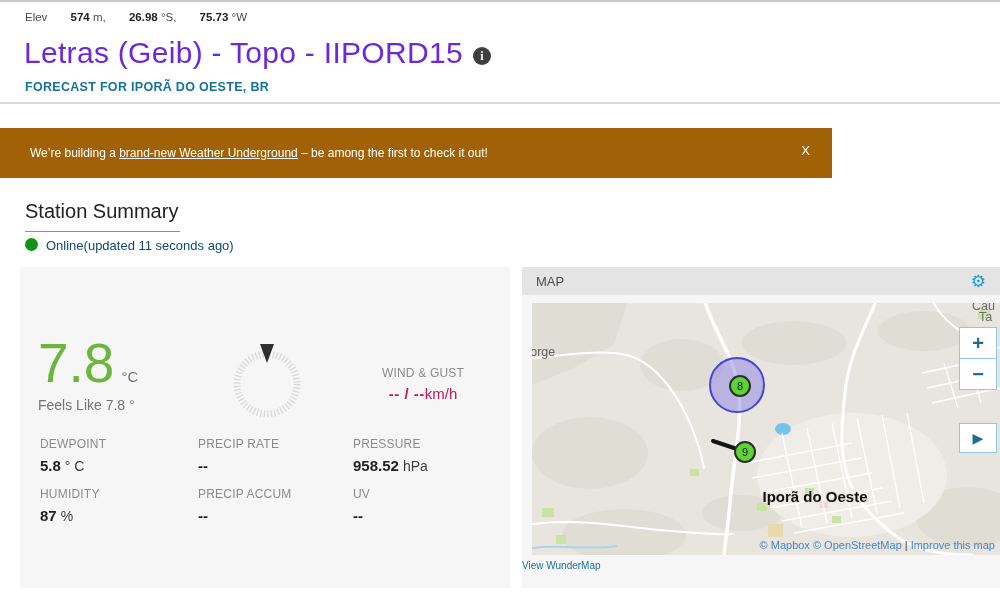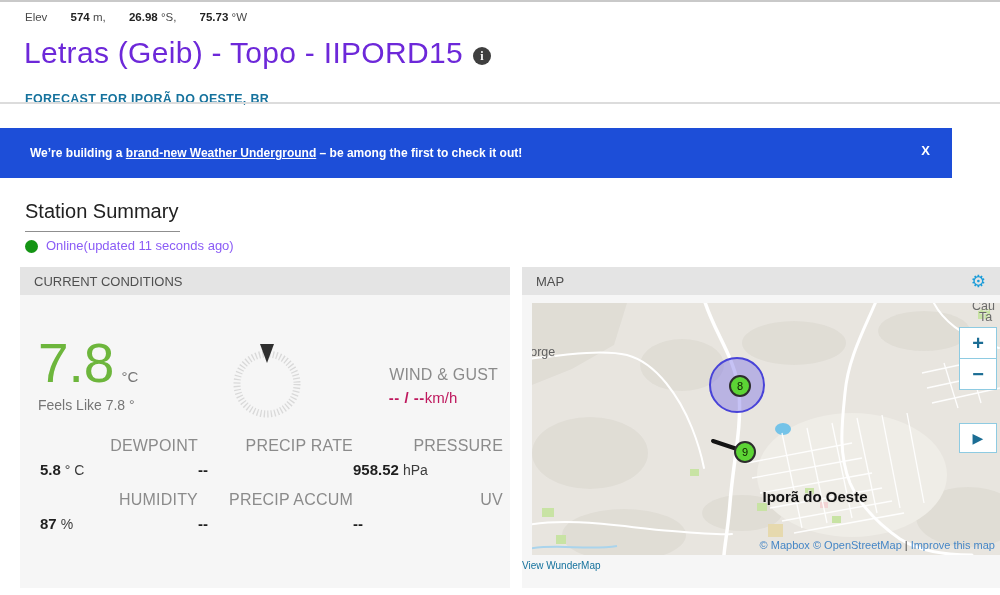--- a/index.html
+++ b/index.html
@@ -9,52 +9,52 @@
 
   
   .elev{position:absolute;left:25px;top:11px;font-size:11.5px;color:#4a4a4a;}
   .elev b{color:#222;padding-left:20px;}
   .title-row{position:absolute;left:24px;top:36px;display:flex;align-items:center;}
   .title{font-size:30px;font-weight:400;color:#6d28d9;margin:0;letter-spacing:.3px;}
   .info-badge{display:inline-flex;align-items:center;justify-content:center;width:18px;height:18px;
         border-radius:50%;background:#3f3f3f;color:#fff;font-size:12px;font-weight:bold;
         font-family:"Liberation Serif",serif;margin-left:10px;margin-top:6px;cursor:pointer;}
   .forecast{position:absolute;left:25px;top:80px;font-size:12.5px;font-weight:bold;color:#15729d;
-        letter-spacing:.3px;text-decoration:none;cursor:pointer;margin-top:12px;}
+        letter-spacing:.3px;text-decoration:none;cursor:pointer;}
   .hdr-divider{position:absolute;left:0;top:102px;width:1000px;height:2px;background:#dcdcdc;}
 
   
-  .banner{position:absolute;left:0;top:128px;width:952px;height:50px;background:#1d4ed8;
-        display:flex;align-items:center;font-weight:bold;}
+  .banner{position:absolute;left:0;top:128px;width:832px;height:50px;background:#a16207;
+        display:flex;align-items:center;}
   .banner-text{margin-left:30px;font-size:12px;color:#fff;}
   .banner-link{color:#fff;text-decoration:underline;cursor:pointer;}
   .banner-close{position:absolute;right:22px;top:15px;color:#fff;font-size:13px;cursor:pointer;}
 
   
   .section-heading{position:absolute;left:25px;top:200px;margin:0;font-size:20px;font-weight:400;
         color:#212121;border-bottom:1px solid #8f8f8f;padding-bottom:8px;padding-right:2px;}
-  .status{position:absolute;left:25px;top:238px;display:flex;align-items:flex-end;font-size:13px;color:#8b5cf6;}
+  .status{position:absolute;left:25px;top:238px;display:flex;align-items:flex-start;font-size:13px;color:#0c4a6e;}
   .dot{width:13px;height:13px;border-radius:50%;background:#149414;margin-right:8px;}
 
   
   .panel{position:absolute;top:267px;height:321px;background:#f6f6f6;}
   .panel.left{left:20px;width:490px;}
   .panel.right{left:522px;width:478px;}
   .panel-hdr{height:28px;background:#e4e4e4;display:flex;align-items:center;
         padding:0 14px;font-size:13px;color:#4f4f4f;justify-content:space-between;}
   .gear{color:#1b9cd9;font-size:17px;line-height:17px;cursor:pointer;}
 
   
   .temp-block{position:absolute;left:18px;top:66px;}
   .temp{font-size:55px;color:#6db63c;line-height:60px;}
   .temp-unit{font-size:15px;color:#757575;margin-left:7px;}
   .feels{font-size:14px;color:#757575;margin-top:4px;}
   .compass{position:absolute;left:207px;top:75px;}
   .wind-block{position:absolute;left:328px;top:99px;width:150px;text-align:center;}
-  .cc-label{font-size:16px;color:#8b8b8b;letter-spacing:.2px;text-align:right;}
+  .cc-label{font-size:12px;color:#8b8b8b;letter-spacing:.2px;}
   .wind-val{font-size:15px;color:#be185d;margin-top:5px;}
   .wind-val b{letter-spacing:.5px;}
   .metrics{position:absolute;left:20px;top:170px;display:grid;
         grid-template-columns:158px 155px 150px;grid-row-gap:12px;}
   .metric .cc-label{display:block;margin-bottom:6px;}
   .metric .val{font-size:15px;color:#1f1f1f;}
   .metric .val b{margin-right:4px;}
   .metric .unit{color:#3c3c3c;font-size:14px;}
 
   
@@ -104,21 +104,20 @@
     <span class="banner-close">X</span>
   </div>
 
   <h2 class="section-heading">Station Summary</h2>
   <div class="status">
     <span class="dot"></span>
     <span>Online(updated 11 seconds ago)</span>
   </div>
 
   <section class="panel left">
-    <div class="panel-hdr">CURRENT CONDITIONS</div>
     <div class="temp-block">
       <span class="temp">7.8</span><span class="temp-unit">°C</span>
       <div class="feels">Feels Like 7.8 °</div>
     </div>
     <svg class="compass" width="80" height="80" viewBox="0 0 80 80">
       <circle cx="40" cy="42" r="30" fill="none" stroke="#d9d9d9" stroke-width="7" stroke-dasharray="1.3 2.2"></circle>
       <polygon points="33,2 47,2 40,21" fill="#2f2f2f"></polygon>
     </svg>
     <div class="wind-block">
       <div class="cc-label">WIND &amp; GUST</div>

